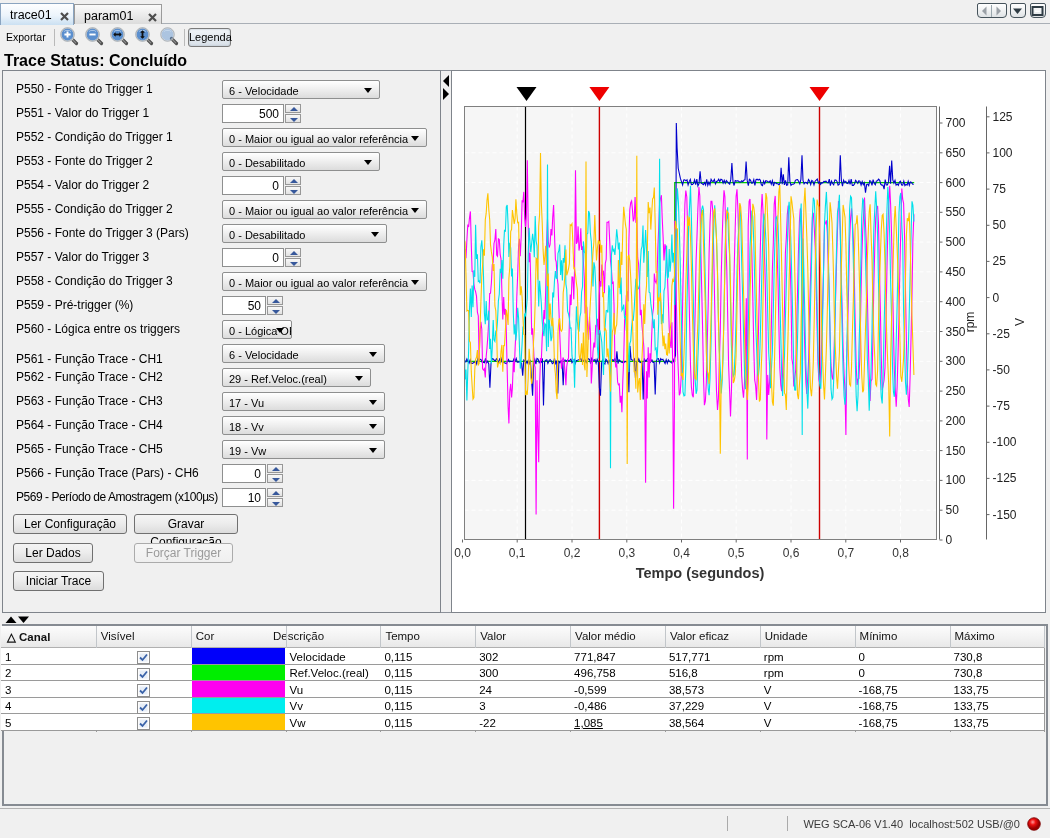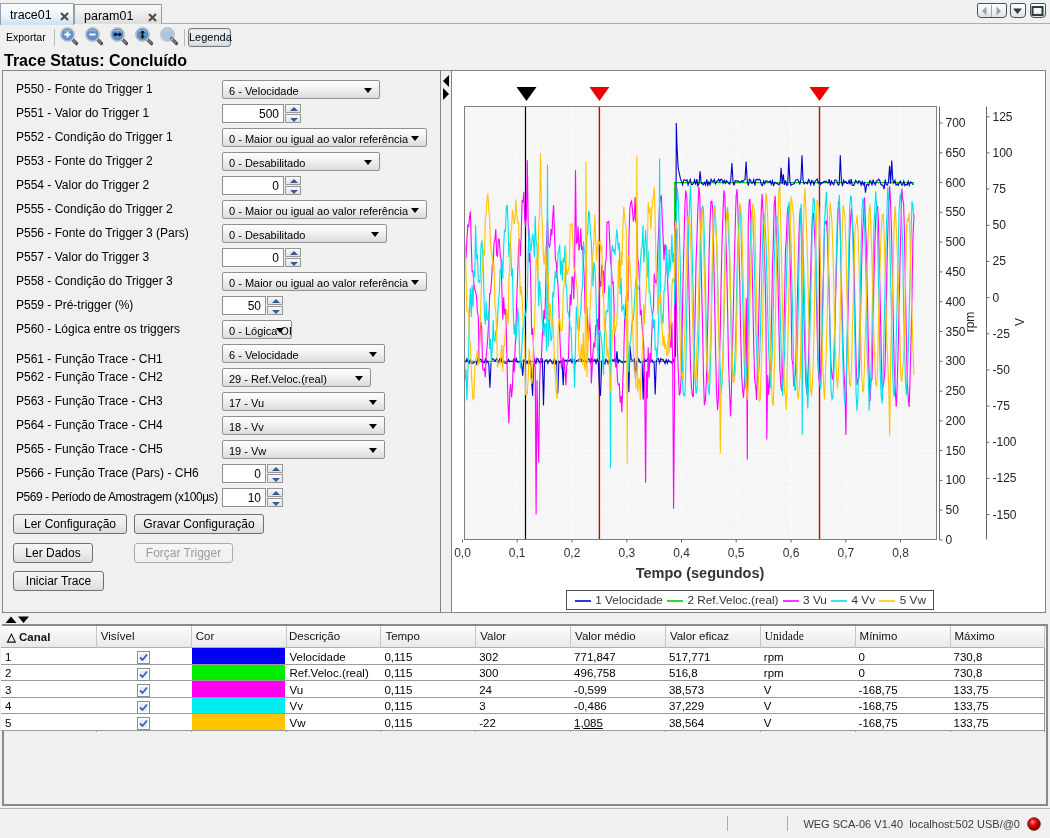--- a/index.html
+++ b/index.html
@@ -281,21 +281,21 @@
       <span class="sb">
         <i class="up"></i>
       </span>
       <span class="sb">
         <i class="dn"></i>
       </span>
     </span>
   </div>
 
 <div class="btn" style="left:13px;top:514px;width:114px;height:20px;line-height:18px;">Ler Configuração</div>
-<div class="btn" style="left:134px;top:514px;width:130px;height:20px;line-height:18px;">Gravar Configuração</div>
+<div class="btn" style="left:134px;top:514px;width:104px;height:20px;line-height:18px;">Gravar Configuração</div>
 <div class="btn" style="left:13px;top:543px;width:80px;height:20px;line-height:18px;">Ler Dados</div>
 <div class="btn dis" style="left:134px;top:543px;width:99px;height:20px;line-height:18px;">Forçar Trigger</div>
 <div class="btn" style="left:13px;top:571px;width:91px;height:20px;line-height:18px;">Iniciar Trace</div>
 
 <div style="position:absolute;left:451px;top:71px;width:595px;height:541px;">
 <svg width="595" height="541" font-family="Liberation Sans, sans-serif">
 <rect x="13.5" y="35.5" width="472.0" height="433.0" fill="#f6f6f6" stroke="none"></rect>
 <path d="M66.2 35.5V468.5 M121.0 35.5V468.5 M175.8 35.5V468.5 M230.5 35.5V468.5 M285.2 35.5V468.5 M340.0 35.5V468.5 M394.8 35.5V468.5 M449.5 35.5V468.5 M13.5 439.2H485.5 M13.5 409.4H485.5 M13.5 379.6H485.5 M13.5 349.9H485.5 M13.5 320.1H485.5 M13.5 290.3H485.5 M13.5 260.5H485.5 M13.5 230.7H485.5 M13.5 200.9H485.5 M13.5 171.1H485.5 M13.5 141.3H485.5 M13.5 111.6H485.5 M13.5 81.8H485.5" stroke="#ffffff" stroke-width="1" stroke-dasharray="4 3" fill="none"></path>
 <line x1="74.5" y1="35.5" x2="74.5" y2="468.5" stroke="#000000" stroke-width="1.2"></line>
 <line x1="148.4" y1="35.5" x2="148.4" y2="468.5" stroke="#cc0000" stroke-width="1.4"></line>
@@ -387,58 +387,39 @@
 <text x="541.5" y="158.3" font-size="12" fill="#222">50</text>
 <line x1="535.5" y1="118.1" x2="538.5" y2="118.1" stroke="#666"></line>
 <text x="541.5" y="122.1" font-size="12" fill="#222">75</text>
 <line x1="535.5" y1="81.9" x2="538.5" y2="81.9" stroke="#666"></line>
 <text x="541.5" y="85.9" font-size="12" fill="#222">100</text>
 <line x1="535.5" y1="45.8" x2="538.5" y2="45.8" stroke="#666"></line>
 <text x="541.5" y="49.8" font-size="12" fill="#222">125</text>
 <text x="573" y="251" font-size="12" fill="#222" text-anchor="middle" transform="rotate(-90 573 251)">V</text>
 </svg>
 
-<div style="position:absolute;left:115px;top:519px;width:368px;height:20px;background:#fff;border:1px solid #4d4d4d;font-size:11.8px;color:#333;white-space:nowrap;">
-<span style="position:absolute;left:7px;top:2px;">
-<svg width="18" height="8">
-          <line x1="1" y1="5" x2="17" y2="5" stroke="#0000cc" stroke-width="1.6"></line>
-        </svg> 1 Velocidade
-<svg width="18" height="8">
-          <line x1="1" y1="5" x2="17" y2="5" stroke="#00cc00" stroke-width="1.6"></line>
-        </svg> 2 Ref.Veloc.(real)
-<svg width="18" height="8">
-          <line x1="1" y1="5" x2="17" y2="5" stroke="#ff00ff" stroke-width="1.6"></line>
-        </svg> 3 Vu
-<svg width="18" height="8">
-          <line x1="1" y1="5" x2="17" y2="5" stroke="#00e0ea" stroke-width="1.6"></line>
-        </svg> 4 Vv
-<svg width="18" height="8">
-          <line x1="1" y1="5" x2="17" y2="5" stroke="#ffc400" stroke-width="1.6"></line>
-        </svg> 5 Vw
-</span>
-</div>
 </div>
 
 <div style="position:absolute;left:0px;top:614px;width:1050px;height:10px;background:#f0f0f0;"></div>
 <svg width="26" height="8" style="position:absolute;left:5px;top:616px;">
   <path d="M6 0.5 L11.5 7 L0.5 7Z" fill="#000"></path>
   <path d="M13 0.5 L24 0.5 L18.5 7Z" fill="#000"></path>
 </svg>
 
 <div class="bpanel"></div>
 <div style="position:absolute;left:1px;top:626px;width:1043.3px;height:22px;background:linear-gradient(#fcfcfc,#f1f1f1 60%,#e8e8e8);border-bottom:1px solid #b0b0b0;"></div>
 <div class="th" style="left:7px;top:630px;font-weight:bold;">△ <b>Canal</b></div>
 <div class="th" style="left:100.8px;top:630px;">Visível</div>
 <div class="th" style="left:195.7px;top:630px;">Cor</div>
-<div class="th" style="left:289px;top:630px;">Descrição</div>
+<div class="th" style="left:273px;top:630px;">Descrição</div>
 <div class="th" style="left:385.4px;top:630px;">Tempo</div>
 <div class="th" style="left:480.2px;top:630px;">Valor</div>
 <div class="th" style="left:575.1px;top:630px;">Valor médio</div>
 <div class="th" style="left:669.9px;top:630px;">Valor eficaz</div>
-<div class="th" style="left:764.8px;top:630px;font-family:Liberation Serif, serif;">Unidade</div>
+<div class="th" style="left:764.8px;top:630px;">Unidade</div>
 <div class="th" style="left:859.6px;top:630px;">Mínimo</div>
 <div class="th" style="left:954.5px;top:630px;">Máximo</div>
 <div style="position:absolute;left:95.8px;top:626px;width:1px;height:22px;background:#c2c6ca;"></div>
 <div style="position:absolute;left:95.8px;top:648px;width:1px;height:84px;background:#9a9a9a;"></div>
 <div style="position:absolute;left:190.7px;top:626px;width:1px;height:22px;background:#c2c6ca;"></div>
 <div style="position:absolute;left:190.7px;top:648px;width:1px;height:84px;background:#9a9a9a;"></div>
 <div style="position:absolute;left:285.5px;top:626px;width:1px;height:22px;background:#c2c6ca;"></div>
 <div style="position:absolute;left:285.5px;top:648px;width:1px;height:84px;background:#9a9a9a;"></div>
 <div style="position:absolute;left:380.4px;top:626px;width:1px;height:22px;background:#c2c6ca;"></div>
 <div style="position:absolute;left:380.4px;top:648px;width:1px;height:84px;background:#9a9a9a;"></div>

